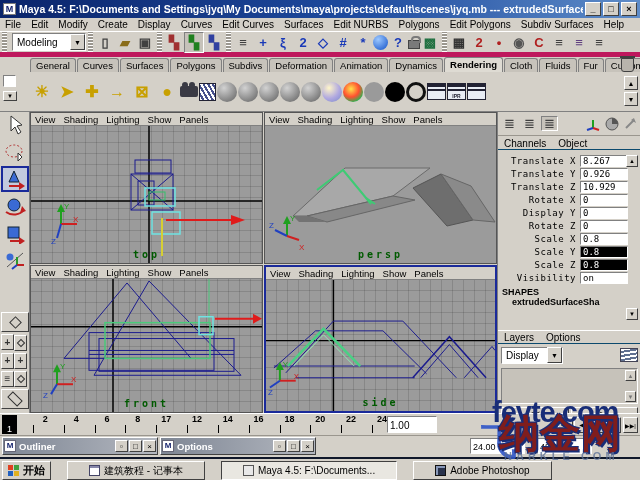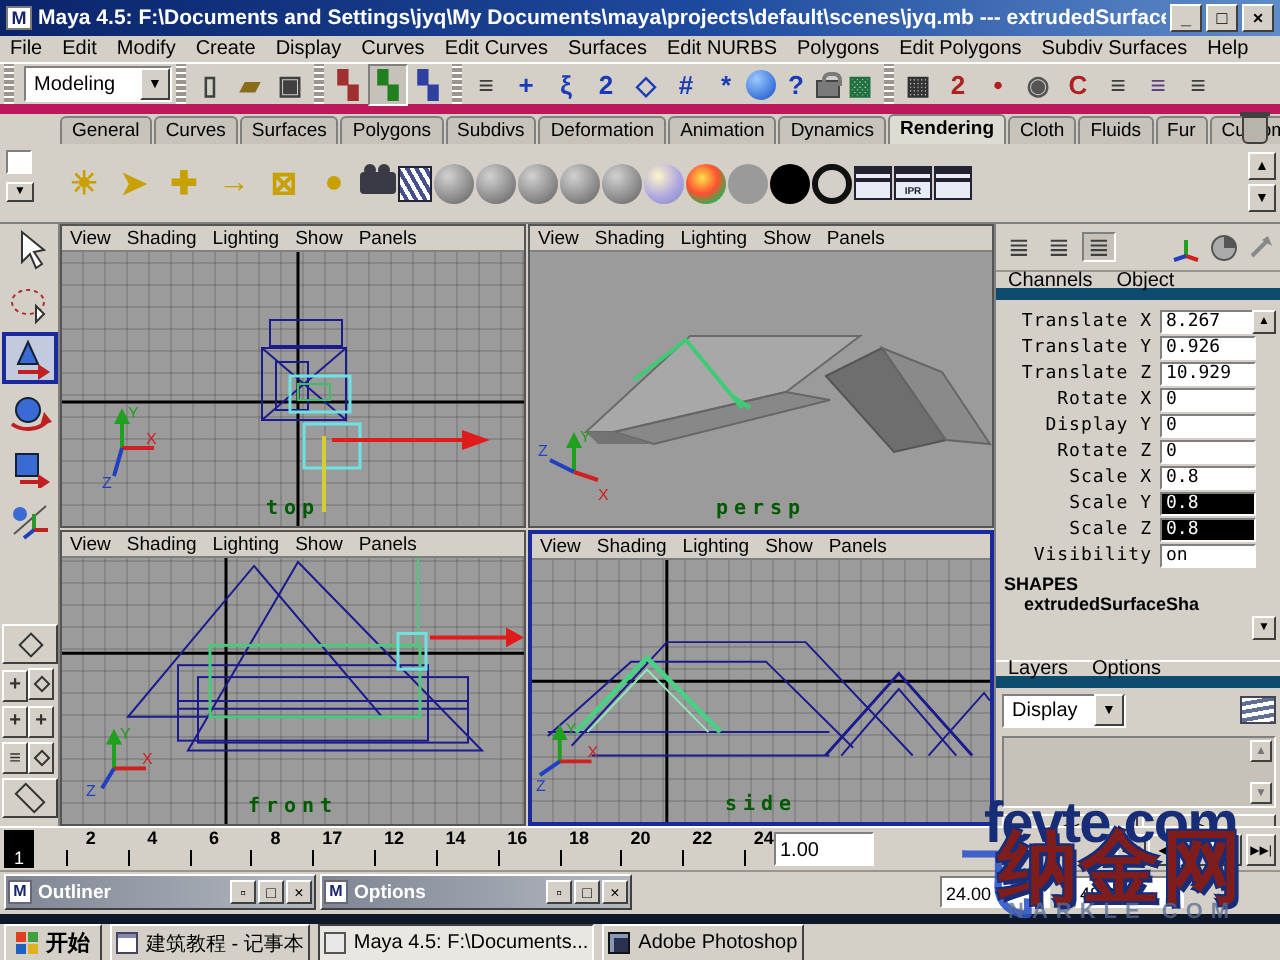--- a/index.html
+++ b/index.html
@@ -68,21 +68,21 @@
 .vp-canvas{position:relative;overflow:hidden;background:repeating-linear-gradient(0deg,transparent 0 10px,rgba(0,0,0,.13) 10px 11px),repeating-linear-gradient(90deg,transparent 0 10px,rgba(0,0,0,.13) 10px 11px),#9b9b9b}
 .vp-canvas.plain{background:#9b9b9b}
 .vp-canvas svg{position:absolute;left:0;top:0;width:100%;height:100%}
 .vp-label{position:absolute;bottom:3px;left:0;width:100%;text-align:center;color:#005a00;font-family:"DejaVu Sans Mono",monospace;font-weight:bold;font-size:10px;letter-spacing:3px}
 
 .rpanel{position:absolute;left:497px;top:112px;width:143px;height:301px;background:#d4d0c8;border-left:1px solid #808080}
 .rp-icons{height:24px;display:flex;align-items:center;padding:0 3px;border-bottom:1px solid #9a968e}
 .rp-lin{width:17px;height:15px;margin-right:3px;display:flex;align-items:center;justify-content:center;font-size:13px;color:#404040}
 .rp-lin.pressed{border:1px solid;border-color:#808080 #fff #fff #808080;background:#c6c2ba}
 .rp-right{margin-left:auto;display:flex;align-items:center;gap:4px}
-.rp-menubar{height:14px;display:flex;align-items:center;border-bottom:6px solid #0c4a6e}
+.rp-menubar{height:14px;display:flex;align-items:flex-end;border-bottom:1px solid #0c4a6e}
 .rp-menubar span{padding:0 6px;font-size:10px}
 .ch-area{position:relative;padding-top:4px}
 .ch-row{display:flex;align-items:center;height:13px}
 .ch-label{width:82px;text-align:right;padding-right:4px;font-family:"DejaVu Sans Mono",monospace;font-size:9px;letter-spacing:.5px;white-space:nowrap}
 .ch-value{width:48px;height:12px;background:#fff;border:1px solid;border-color:#808080 #fff #fff #808080;font-family:"DejaVu Sans Mono",monospace;font-size:9px;padding:0 2px;line-height:10px}
 .ch-value.sel{background:#000;color:#fff}
 .ch-scrollup{position:absolute;right:2px;top:5px;width:12px;height:12px;background:#d4d0c8;border:1px solid;border-color:#fff #404040 #404040 #fff;font-size:6px;display:flex;align-items:center;justify-content:center}
 .shapes{font-family:"DejaVu Sans Mono",monospace;font-weight:bold;font-size:9px;margin-top:3px}
 .shapes .hd{padding-left:4px}
 .shapes .nm{padding-left:14px;white-space:nowrap}
@@ -105,25 +105,25 @@
 .playback{display:flex;align-items:center;margin-left:auto;gap:1px;padding-right:2px}
 .pb{width:15px;height:16px;background:#d4d0c8;border:1px solid;border-color:#fff #404040 #404040 #fff;font-size:6px;display:flex;align-items:center;justify-content:center;white-space:nowrap}
 
 .rangerow{position:absolute;left:0;top:435px;width:640px;height:22px;background:#d4d0c8;border-top:1px solid #9a968e}
 .miniwin{position:absolute;top:1px;height:18px;width:156px;display:flex;align-items:center;background:linear-gradient(90deg,#7e8694,#b4b8c0);border:1px solid;border-color:#fff #404040 #404040 #fff;padding:0 1px}
 .miniwin .mi{width:12px;height:12px;background:#fff;border:1px solid #667;color:#16246d;font-size:8px;font-weight:bold;text-align:center;line-height:10px}
 .miniwin .mt{flex:1;color:#fff;font-weight:bold;font-size:9.5px;padding-left:3px;white-space:nowrap;overflow:hidden}
 .miniwin .mb{width:13px;height:12px;background:#d4d0c8;border:1px solid;border-color:#fff #404040 #404040 #fff;font-size:8px;display:flex;align-items:center;justify-content:center;margin-left:1px}
 .rangefield{position:absolute;top:2px;width:55px;height:16px;background:#fff;border:1px solid;border-color:#808080 #fff #fff #808080;font-size:9px;padding:2px 2px 0}
 
-.taskbar{position:absolute;left:0;top:457px;width:640px;height:23px;background:#d4d0c8;border-top:5px solid #0f172a;display:flex;align-items:flex-start;padding:0 2px;z-index:10}
+.taskbar{position:absolute;left:0;top:457px;width:640px;height:23px;background:#d4d0c8;border-top:2px solid #0f172a;display:flex;align-items:flex-end;padding:0 2px;z-index:10}
 .startbtn{height:19px;display:flex;align-items:center;background:#d4d0c8;border:1px solid;border-color:#fff #404040 #404040 #fff;padding:0 5px;font-weight:bold;font-size:11px;gap:3px}
 .winlogo{width:12px;height:12px;display:grid;grid-template-columns:5px 5px;grid-template-rows:5px 5px;gap:1px}
 .winlogo i{display:block}
-.task{height:19px;display:flex;align-items:center;background:#d4d0c8;border:1px solid;border-color:#fff #404040 #404040 #fff;padding:0 2px;font-size:10px;margin-left:4px;gap:4px;white-space:nowrap;overflow:hidden}
+.task{height:19px;display:flex;align-items:center;background:#d4d0c8;border:1px solid;border-color:#fff #404040 #404040 #fff;padding:0 21px;font-size:10px;margin-left:16px;gap:4px;white-space:nowrap;overflow:hidden}
 .task.active{border-color:#404040 #fff #fff #404040;background:#e9e7e1}
 .ticon{width:11px;height:11px;flex:none}
 .t-notepad{background:#fff;border:1px solid #446;box-shadow:inset 0 2px 0 #88a}
 .t-maya{background:#e8e8e8;border:1px solid #555;color:#333;font-size:8px;font-weight:bold;line-height:9px;text-align:center}
 .t-ps{background:#28324c;border:1px solid #111;box-shadow:inset 2px 2px 0 #8898b8}
 
 .watermark{position:absolute;left:0;top:0;width:640px;height:480px;pointer-events:none;z-index:60}
 .wm-url{position:absolute;left:492px;top:396px;font-size:29px;font-weight:bold;color:#182d77;letter-spacing:-1px}
 .wm-fly{position:absolute;left:481px;top:418px;font-size:36px;font-weight:bold;color:#2f55c8;opacity:.9}
 .wm-cn{position:absolute;left:499px;top:406px;font-size:40px;font-weight:bold;color:#7f1d1d;letter-spacing:1px;text-shadow:2px 2px 0 #182d77,-1px -1px 0 #182d77,1px -1px 0 #182d77,-1px 1px 0 #182d77}

